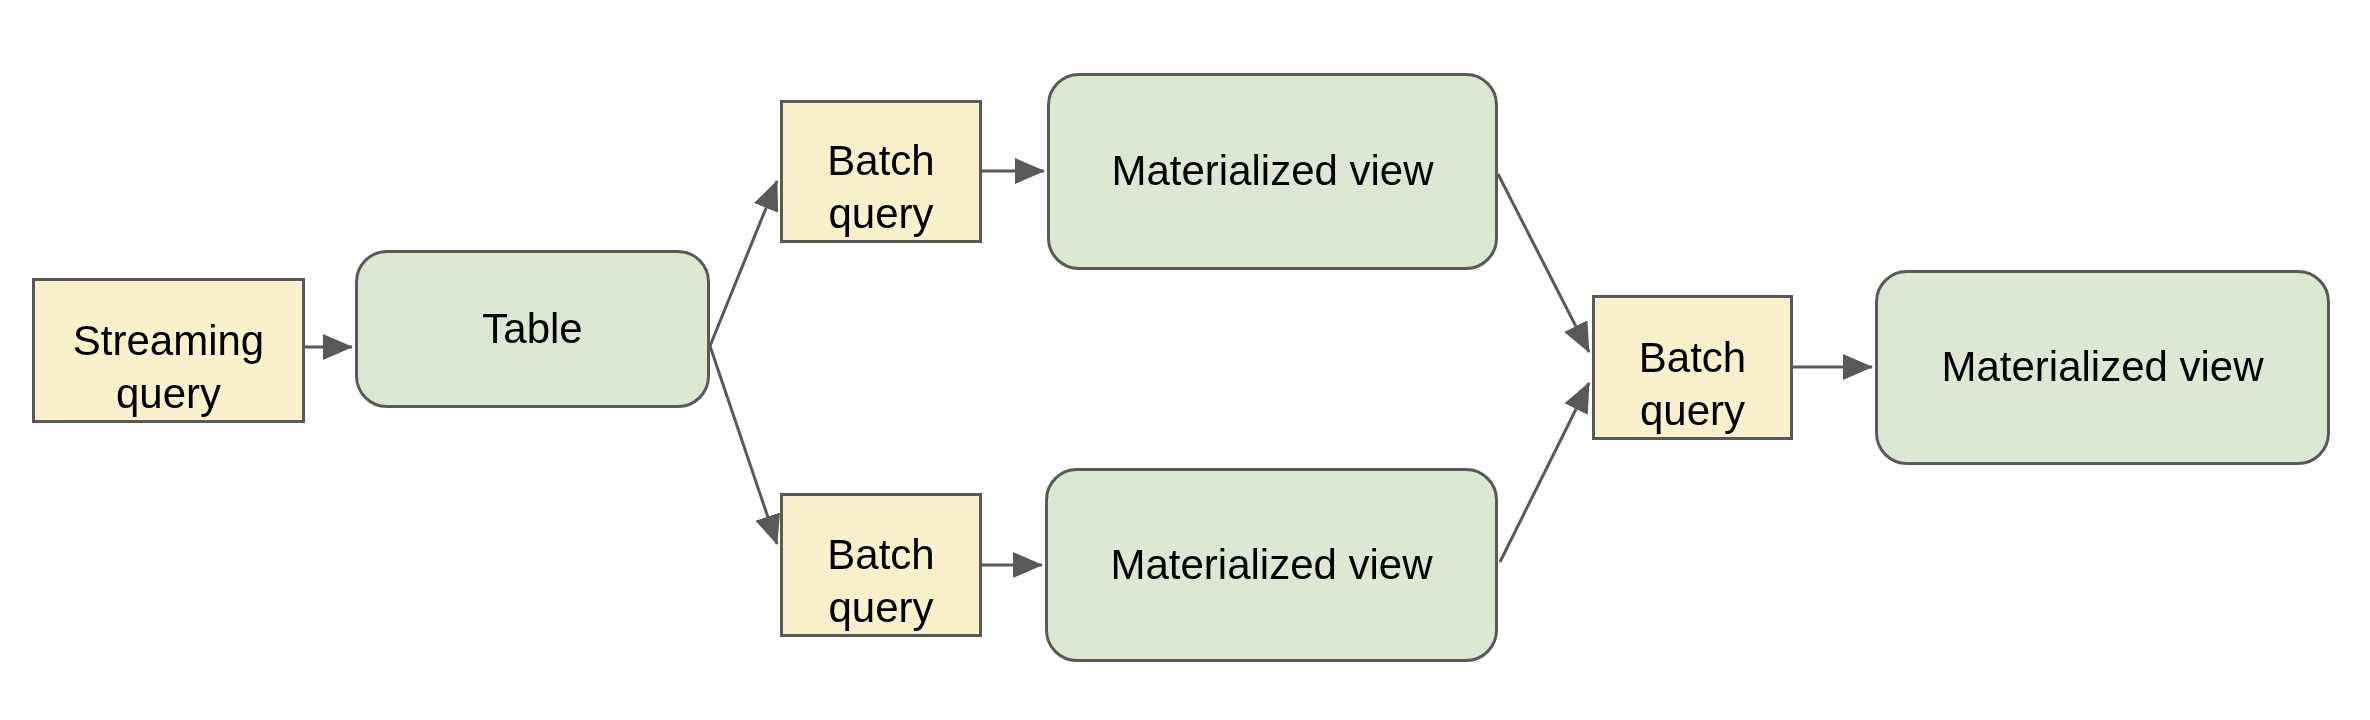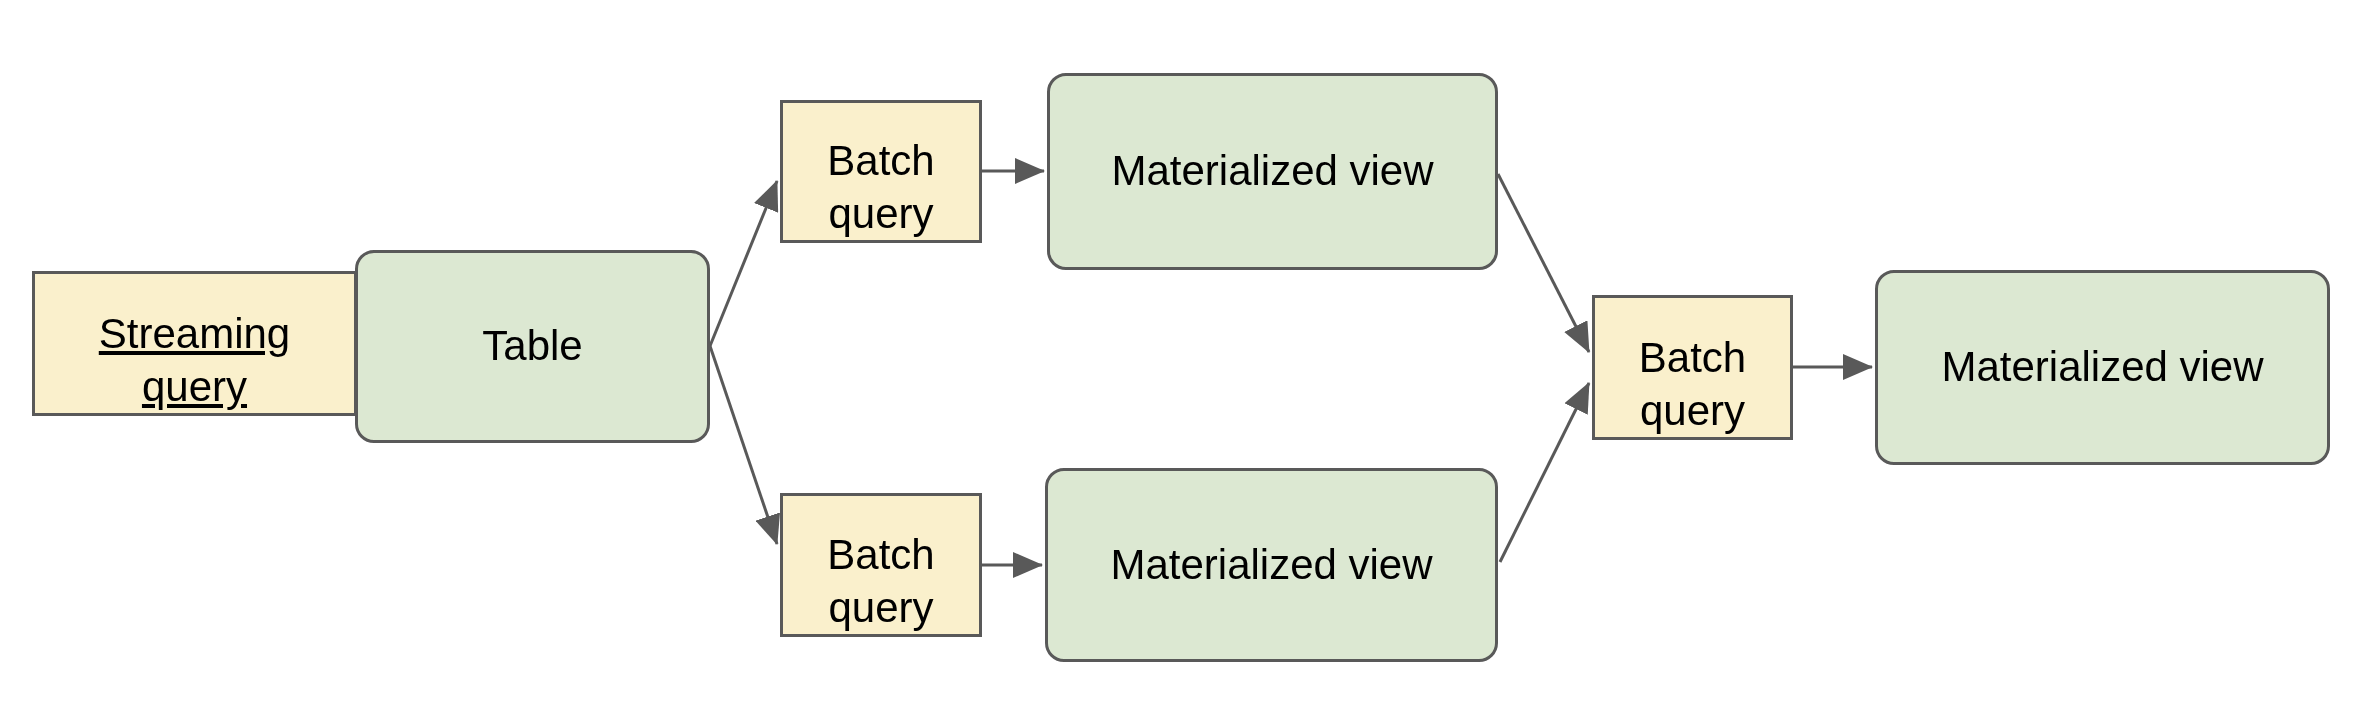--- a/index.html
+++ b/index.html
@@ -47,21 +47,21 @@
     white-space: pre-line;
   }
   .node.query {
     background: var(--query-fill, #faf0cc);
     border: 3px solid var(--shape-border, #595959);
     align-items: flex-end;
   }
   .node.view {
     background: var(--view-fill, #dce8d2);
     border: 3px solid var(--shape-border, #595959);
-    border-radius: 19px;
+    border-radius: 32px;
   }
 </style>
 </head>
 <body>
 
 <div class="canvas">
 
   <svg class="edge-layer" viewBox="0 0 2370 720" xmlns="http://www.w3.org/2000/svg">
     <defs>
       <marker id="arrowhead" markerUnits="userSpaceOnUse" markerWidth="30" markerHeight="26" viewBox="0 0 30 26" refX="29" refY="13" orient="auto">
@@ -71,26 +71,26 @@
     <line class="edge" x1="305" y1="347" x2="352" y2="347" marker-end="url(#arrowhead)"></line>
     <line class="edge" x1="710" y1="346" x2="777" y2="181" marker-end="url(#arrowhead)"></line>
     <line class="edge" x1="710" y1="346" x2="777" y2="544" marker-end="url(#arrowhead)"></line>
     <line class="edge" x1="982" y1="171" x2="1044" y2="171" marker-end="url(#arrowhead)"></line>
     <line class="edge" x1="982" y1="565" x2="1042" y2="565" marker-end="url(#arrowhead)"></line>
     <line class="edge" x1="1498" y1="174" x2="1589" y2="352" marker-end="url(#arrowhead)"></line>
     <line class="edge" x1="1500" y1="562" x2="1589" y2="383" marker-end="url(#arrowhead)"></line>
     <line class="edge" x1="1793" y1="367" x2="1872" y2="367" marker-end="url(#arrowhead)"></line>
   </svg>
 
-  <div class="node query" style="left:32px; top:271px; width:325px; height:145px;text-decoration:underline;">
+  <div class="node query" style="left:32px; top:278px; width:273px; height:145px;">
     <span class="label">Streaming
 query</span>
   </div>
 
-  <div class="node view" style="left:355px; top:250px; width:355px; height:193px;">
+  <div class="node view" style="left:355px; top:250px; width:355px; height:158px;">
     <span class="label">Table</span>
   </div>
 
   <div class="node query" style="left:780px; top:100px; width:202px; height:143px;">
     <span class="label">Batch
 query</span>
   </div>
 
   <div class="node view" style="left:1047px; top:73px; width:451px; height:197px;">
     <span class="label">Materialized view</span>

